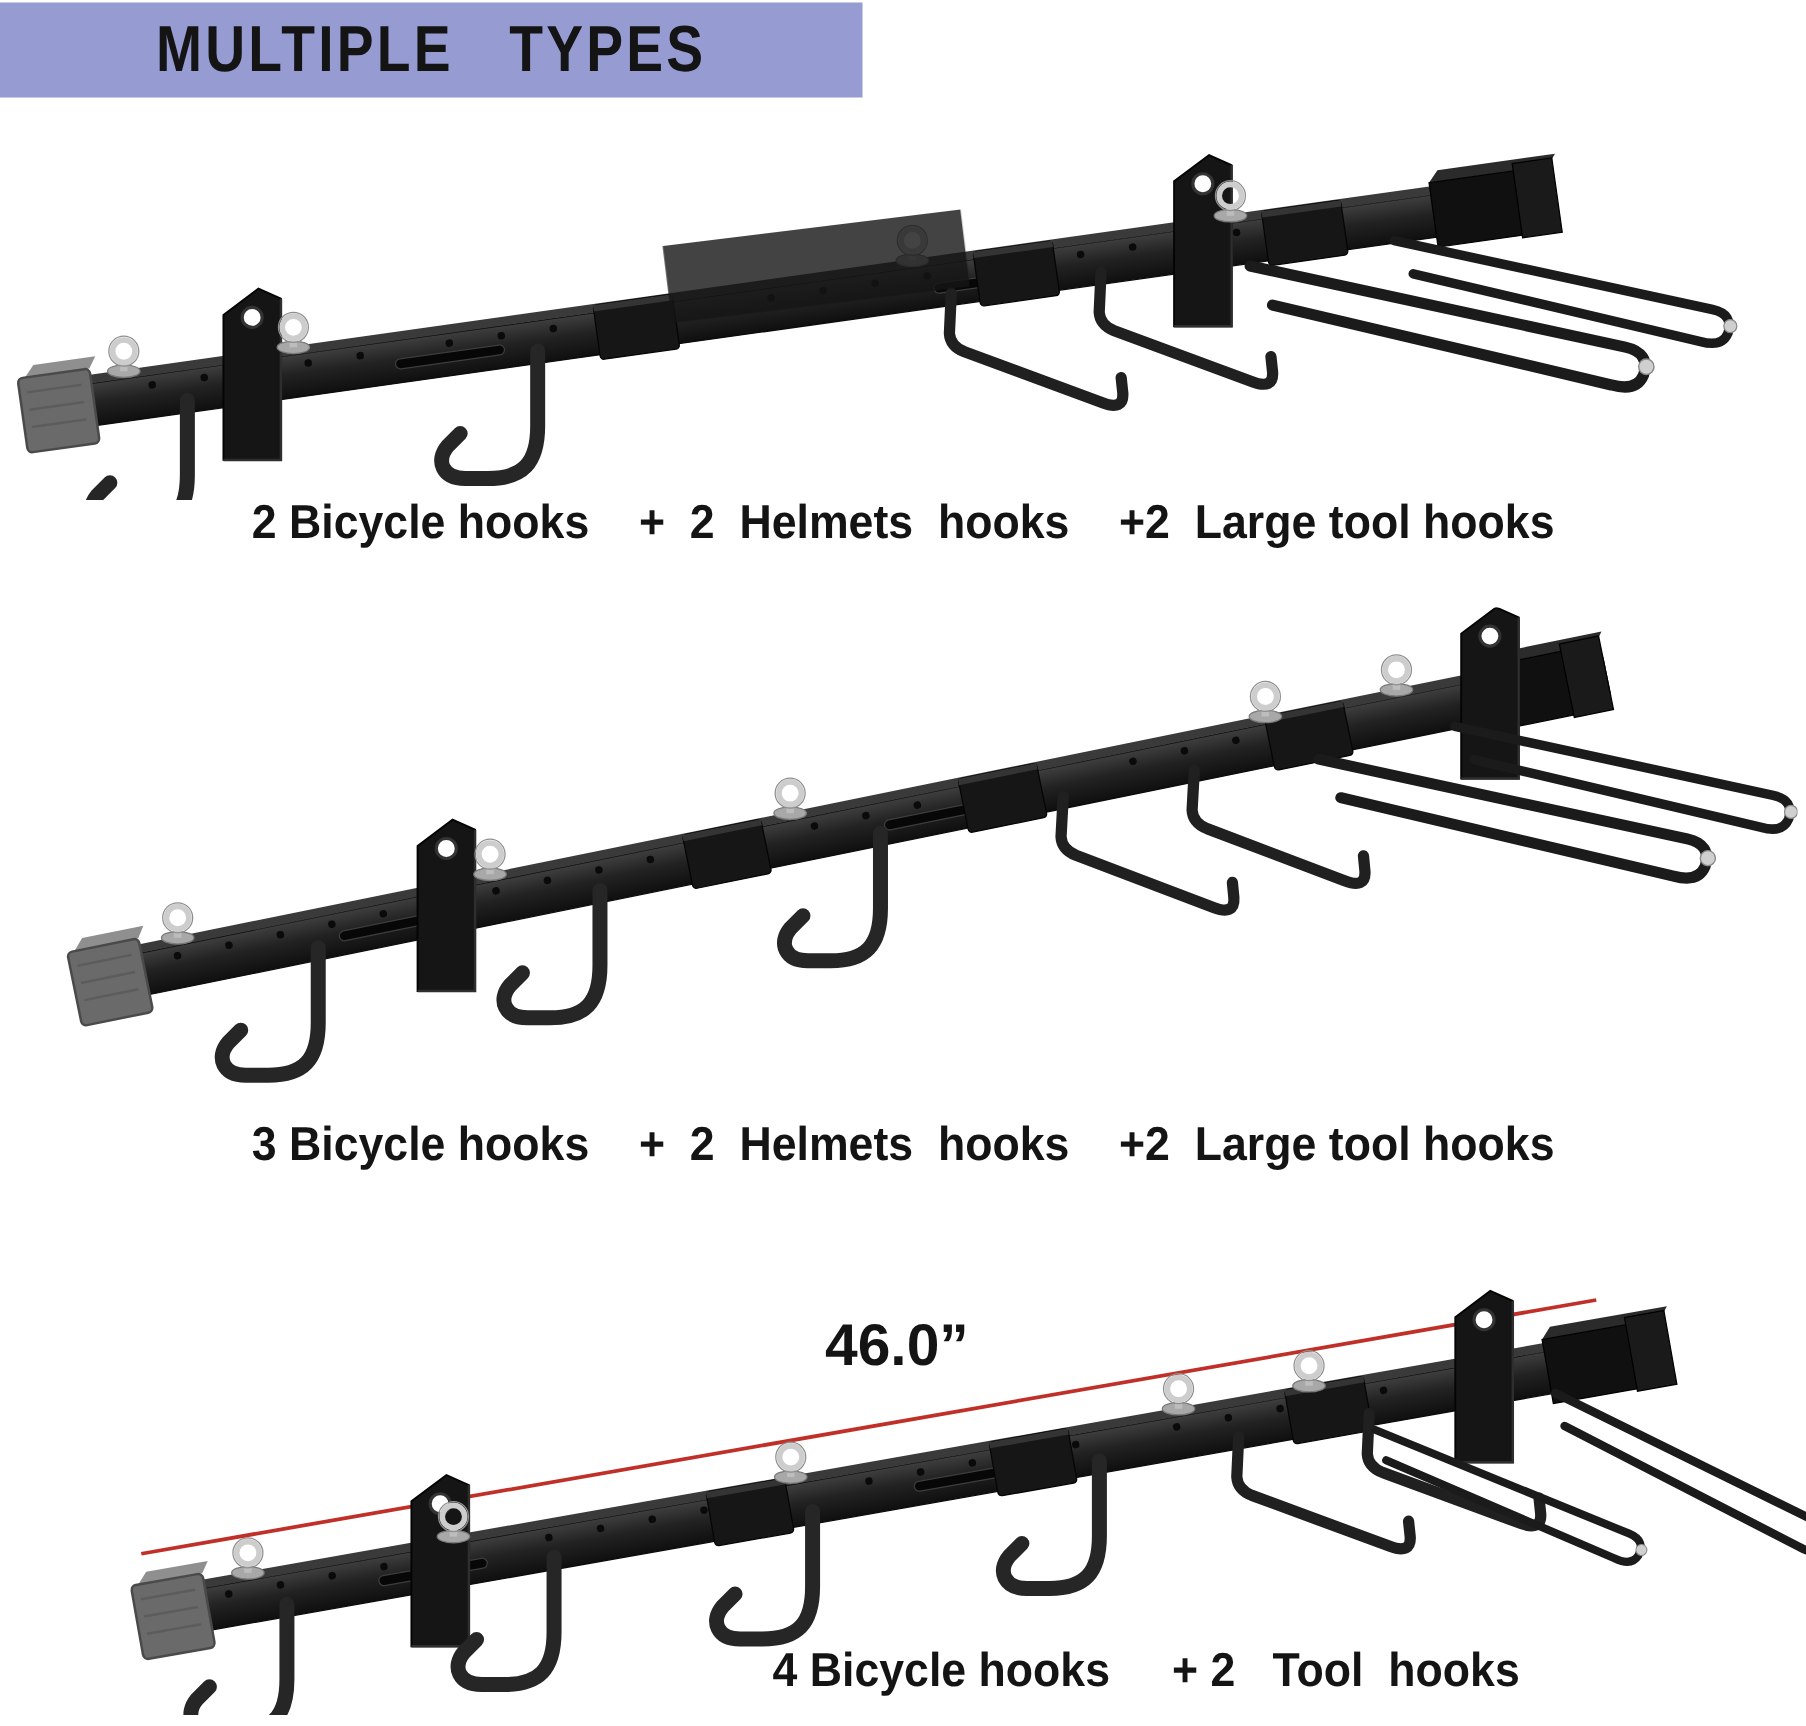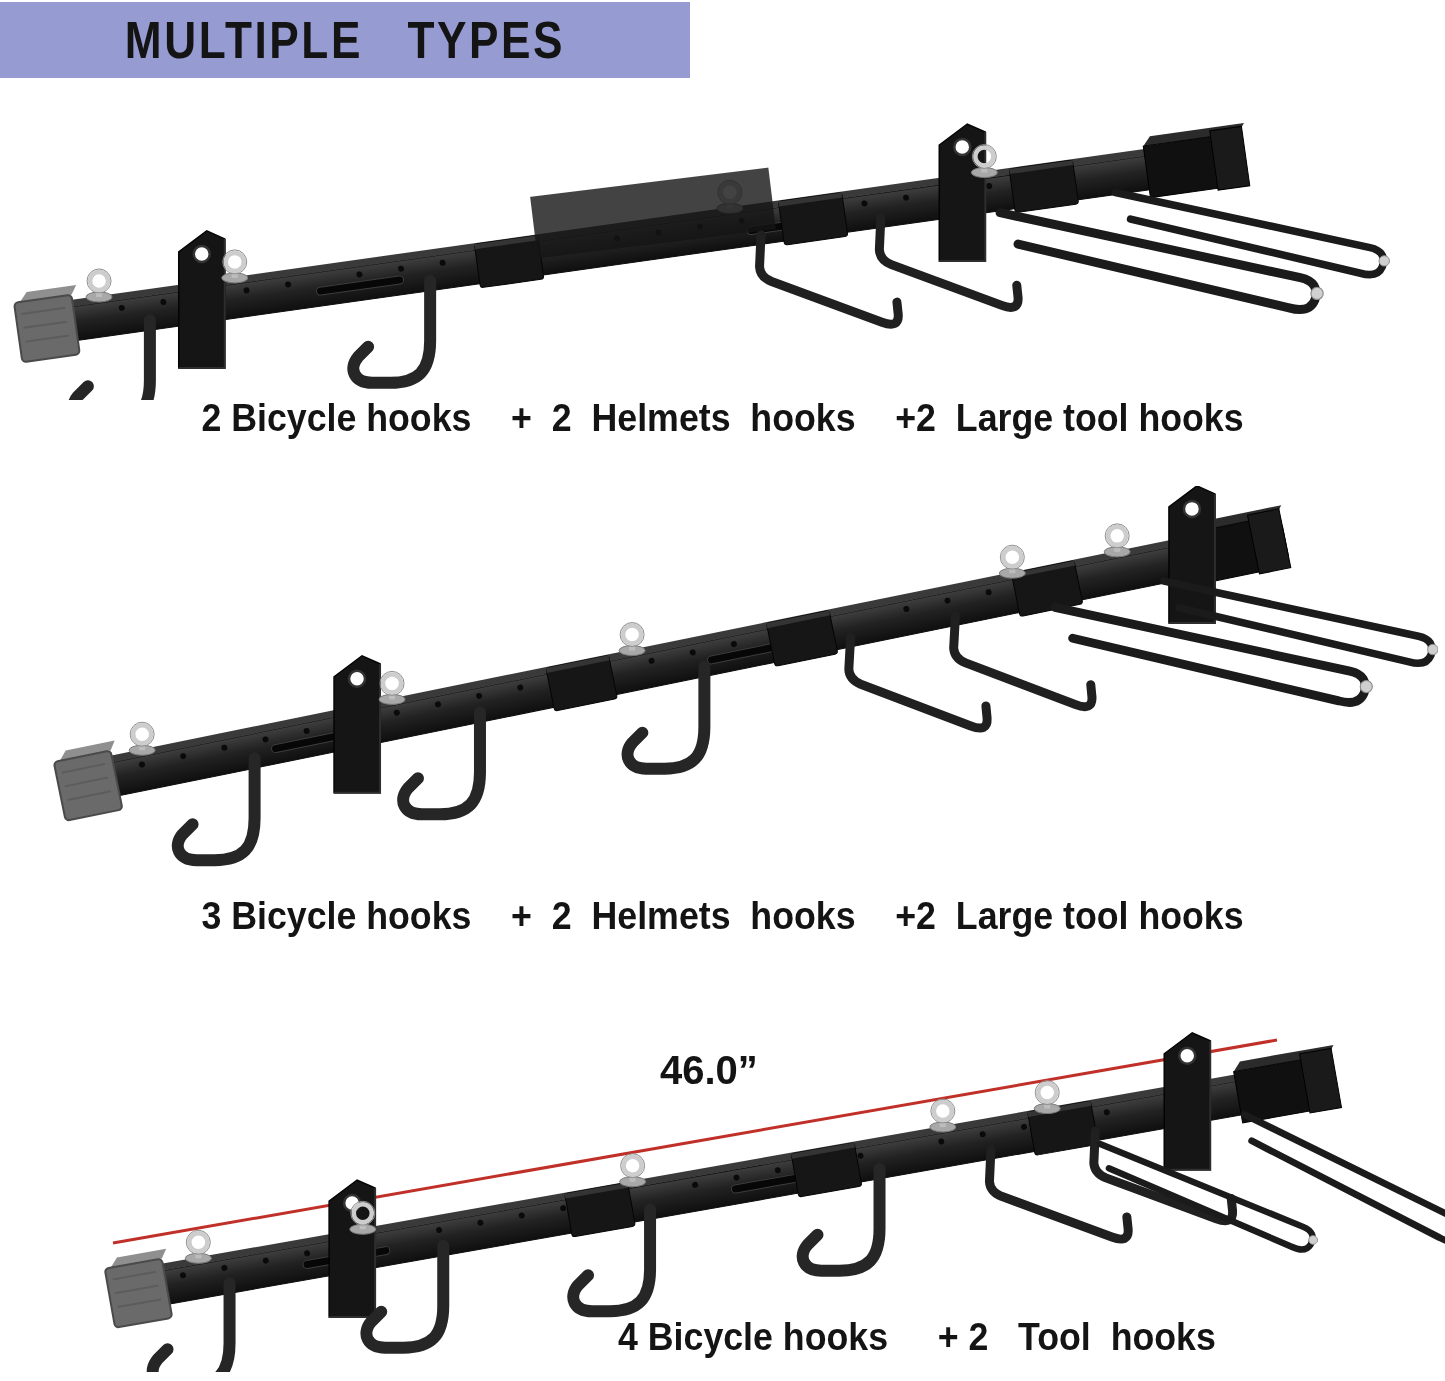--- a/index.html
+++ b/index.html
@@ -5,21 +5,21 @@
   html,body{margin:0;padding:0;background:#fff;}
   #page{position:relative;width:1445px;height:1381px;background:var(--background,#fff);
         font-family:"Liberation Sans",sans-serif;overflow:hidden;}
   .banner{position:absolute;left:0;top:2px;width:690px;height:76px;
           background:var(--banner-bg,#969bd2);display:flex;align-items:center;justify-content:center;}
   .banner span{font-size:52px;font-weight:700;letter-spacing:3px;color:var(--text,#141414);
           white-space:pre;transform:scaleX(0.85);transform-origin:center;}
   .caption{position:absolute;width:100%;text-align:center;font-size:38px;font-weight:700;
           color:var(--text,#141414);white-space:pre;transform:scaleX(0.94);transform-origin:center;}
   .caption.left{width:auto;text-align:left;transform-origin:left;}
-  .measure-label{position:absolute;left:660px;top:1048px;font-size:40px;font-weight:700;
+  .measure-label{position:absolute;left:660px;top:1048px;font-size:47px;font-weight:700;
           color:var(--text,#141414);white-space:pre;}
   svg.rack{position:absolute;}
 </style>
 </head>
 <body>
 
 <div id="page">
 
   <svg width="0" height="0" style="position:absolute" aria-hidden="true">
     <defs>

